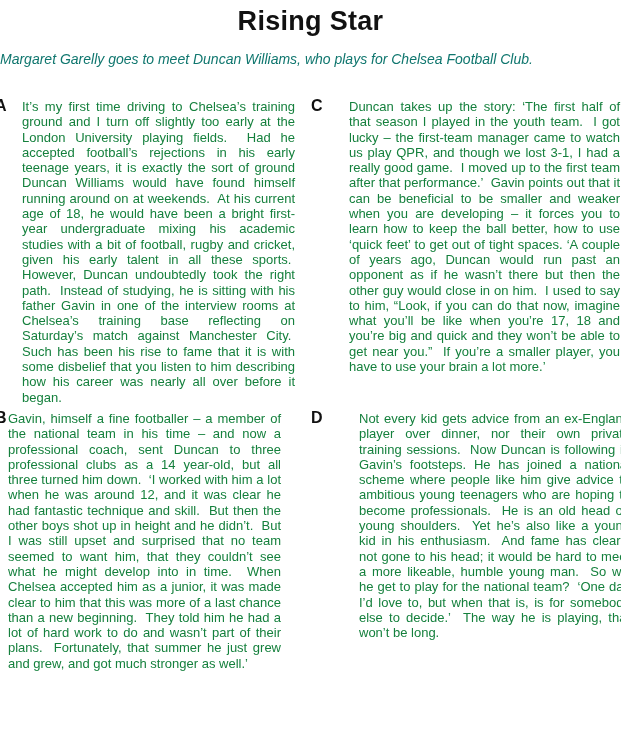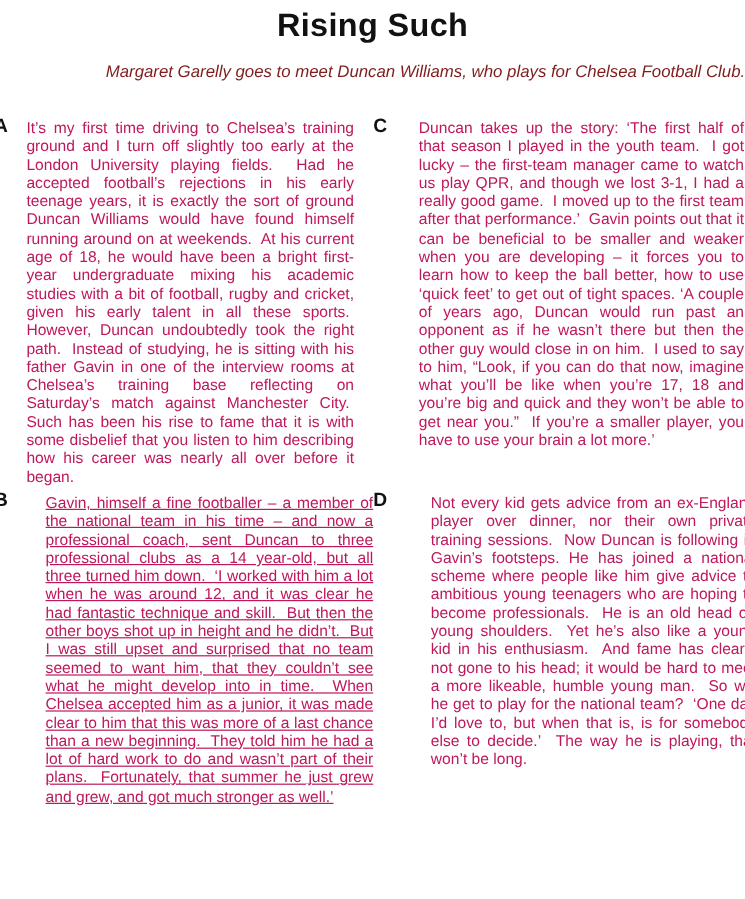--- a/index.html
+++ b/index.html
@@ -19,54 +19,54 @@
     text-align: center;
     font-size: 27px;
     font-weight: bold;
     letter-spacing: 0.3px;
     color: #111111;
   }
   .subtitle {
     position: absolute;
     top: 51px; left: 0; right: 0;
     margin: 0;
-    text-align: right;
+    text-align: left;
     font-style: italic;
     font-size: 14px;
-    color: #7f1d1d;
+    color: #0f766e;
   }
   .para-label {
     position: absolute;
     font-weight: bold;
     font-size: 16px;
     line-height: 16px;
     color: #111111;
   }
   .para-text {
     position: absolute;
     font-size: 13px;
     line-height: 15.3px;
     text-align: justify;
-    color: #be185d;
+    color: #15803d;
   }
   .label-a { left: -5px;  top: 98px;  }
   .text-a  { left: 22px;  top: 99px;  width: 273px; }
   .label-b { left: -5px;  top: 410px; }
-  .text-b  { left: 38px;  top: 411px; width: 273px; text-decoration: underline; }
+  .text-b  { left: 8px;  top: 411px; width: 273px; }
   .label-c { left: 311px; top: 98px;  }
   .text-c  { left: 349px; top: 99px;  width: 271px; }
   .label-d { left: 311px; top: 410px; }
   .text-d  { left: 340px; top: 411px; width: 271px; margin-left: 19px; }
 </style>
 </head>
 <body>
 
 <div class="page">
 
-  <h1 class="title">Rising Such</h1>
+  <h1 class="title">Rising Star</h1>
 
   <p class="subtitle">Margaret Garelly goes to meet Duncan Williams, who plays for Chelsea Football Club.</p>
 
   <div class="para-label label-a">A</div>
   <div class="para-text text-a">It’s my first time driving to Chelsea’s training ground and I turn off slightly too early at the London University playing fields.&nbsp; Had he accepted football’s rejections in his early teenage years, it is exactly the sort of ground Duncan Williams would have found himself running around on at weekends.&nbsp; At his current age of 18, he would have been a bright first-year undergraduate mixing his academic studies with a bit of football, rugby and cricket, given his early talent in all these sports.&nbsp; However, Duncan undoubtedly took the right path.&nbsp; Instead of studying, he is sitting with his father Gavin in one of the interview rooms at Chelsea’s training base reflecting on Saturday’s match against Manchester City.&nbsp; Such has been his rise to fame that it is with some disbelief that you listen to him describing how his career was nearly all over before it began.</div>
 
   <div class="para-label label-b">B</div>
   <div class="para-text text-b">Gavin, himself a fine footballer – a member of the national team in his time – and now a professional coach, sent Duncan to three professional clubs as a 14 year-old, but all three turned him down.&nbsp; ‘I worked with him a lot when he was around 12, and it was clear he had fantastic technique and skill.&nbsp; But then the other boys shot up in height and he didn’t.&nbsp; But I was still upset and surprised that no team seemed to want him, that they couldn’t see what he might develop into in time.&nbsp; When Chelsea accepted him as a junior, it was made clear to him that this was more of a last chance than a new beginning.&nbsp; They told him he had a lot of hard work to do and wasn’t part of their plans.&nbsp; Fortunately, that summer he just grew and grew, and got much stronger as well.’</div>
 
   <div class="para-label label-c">C</div>

